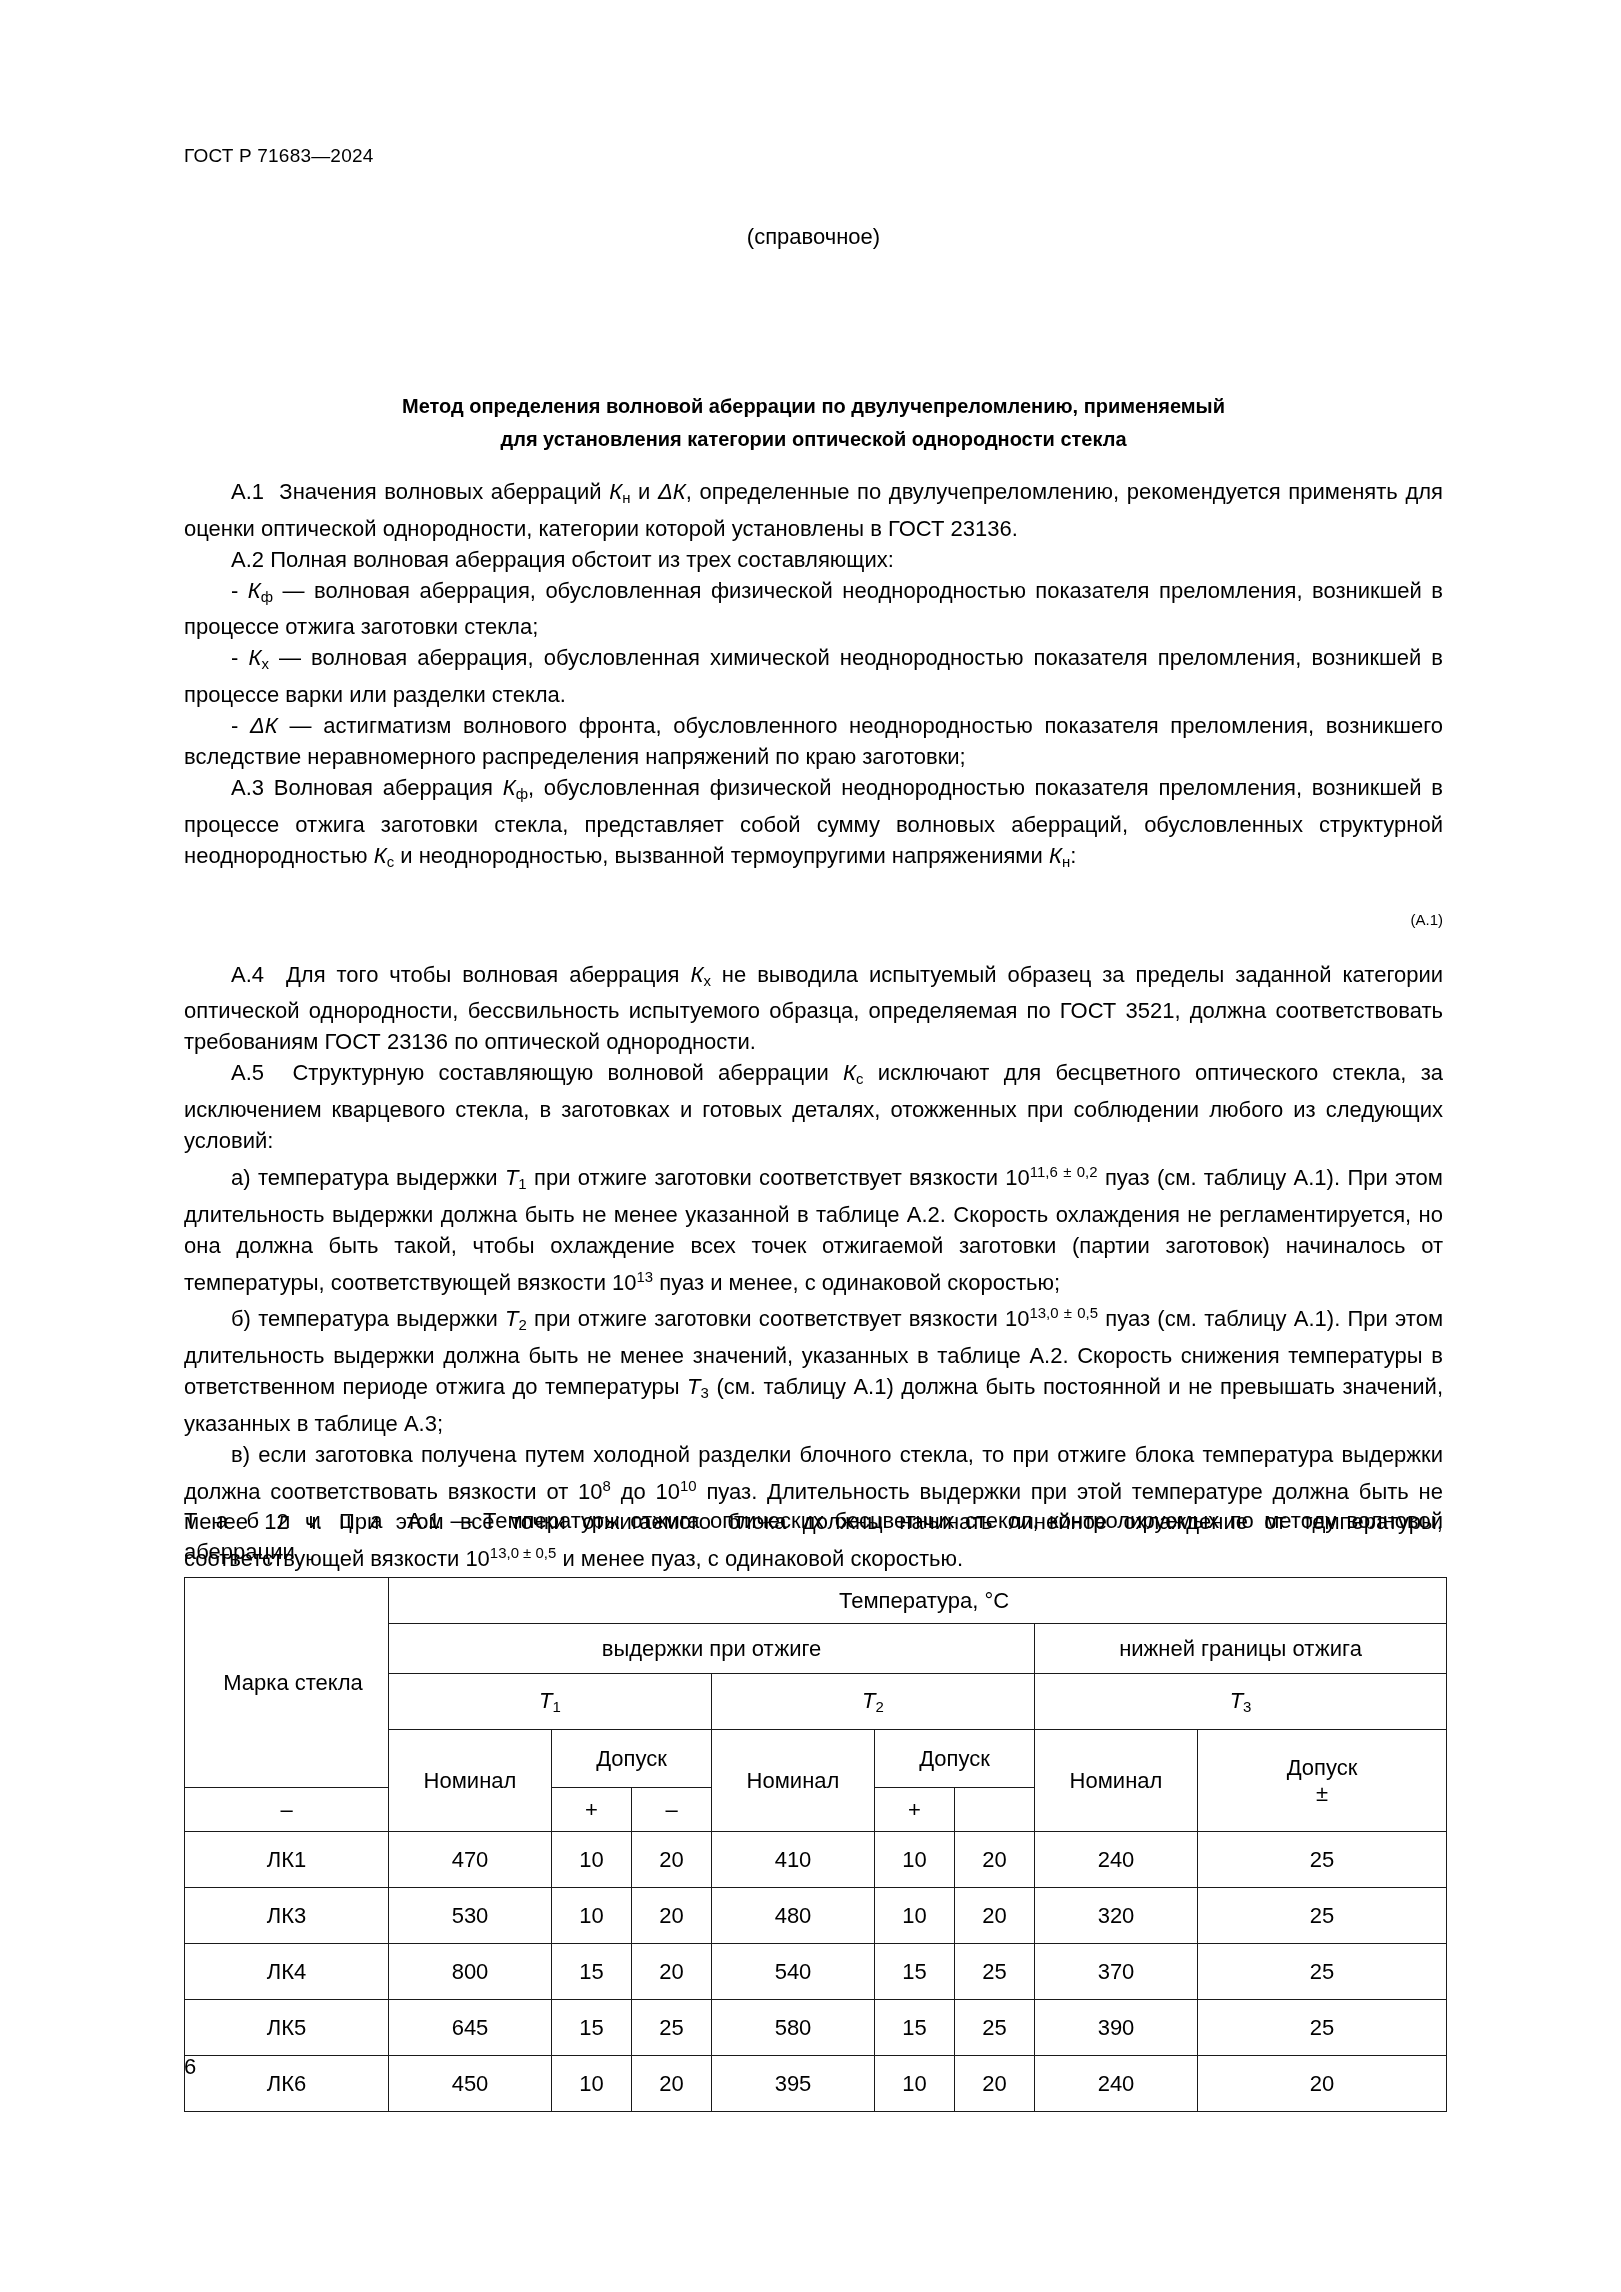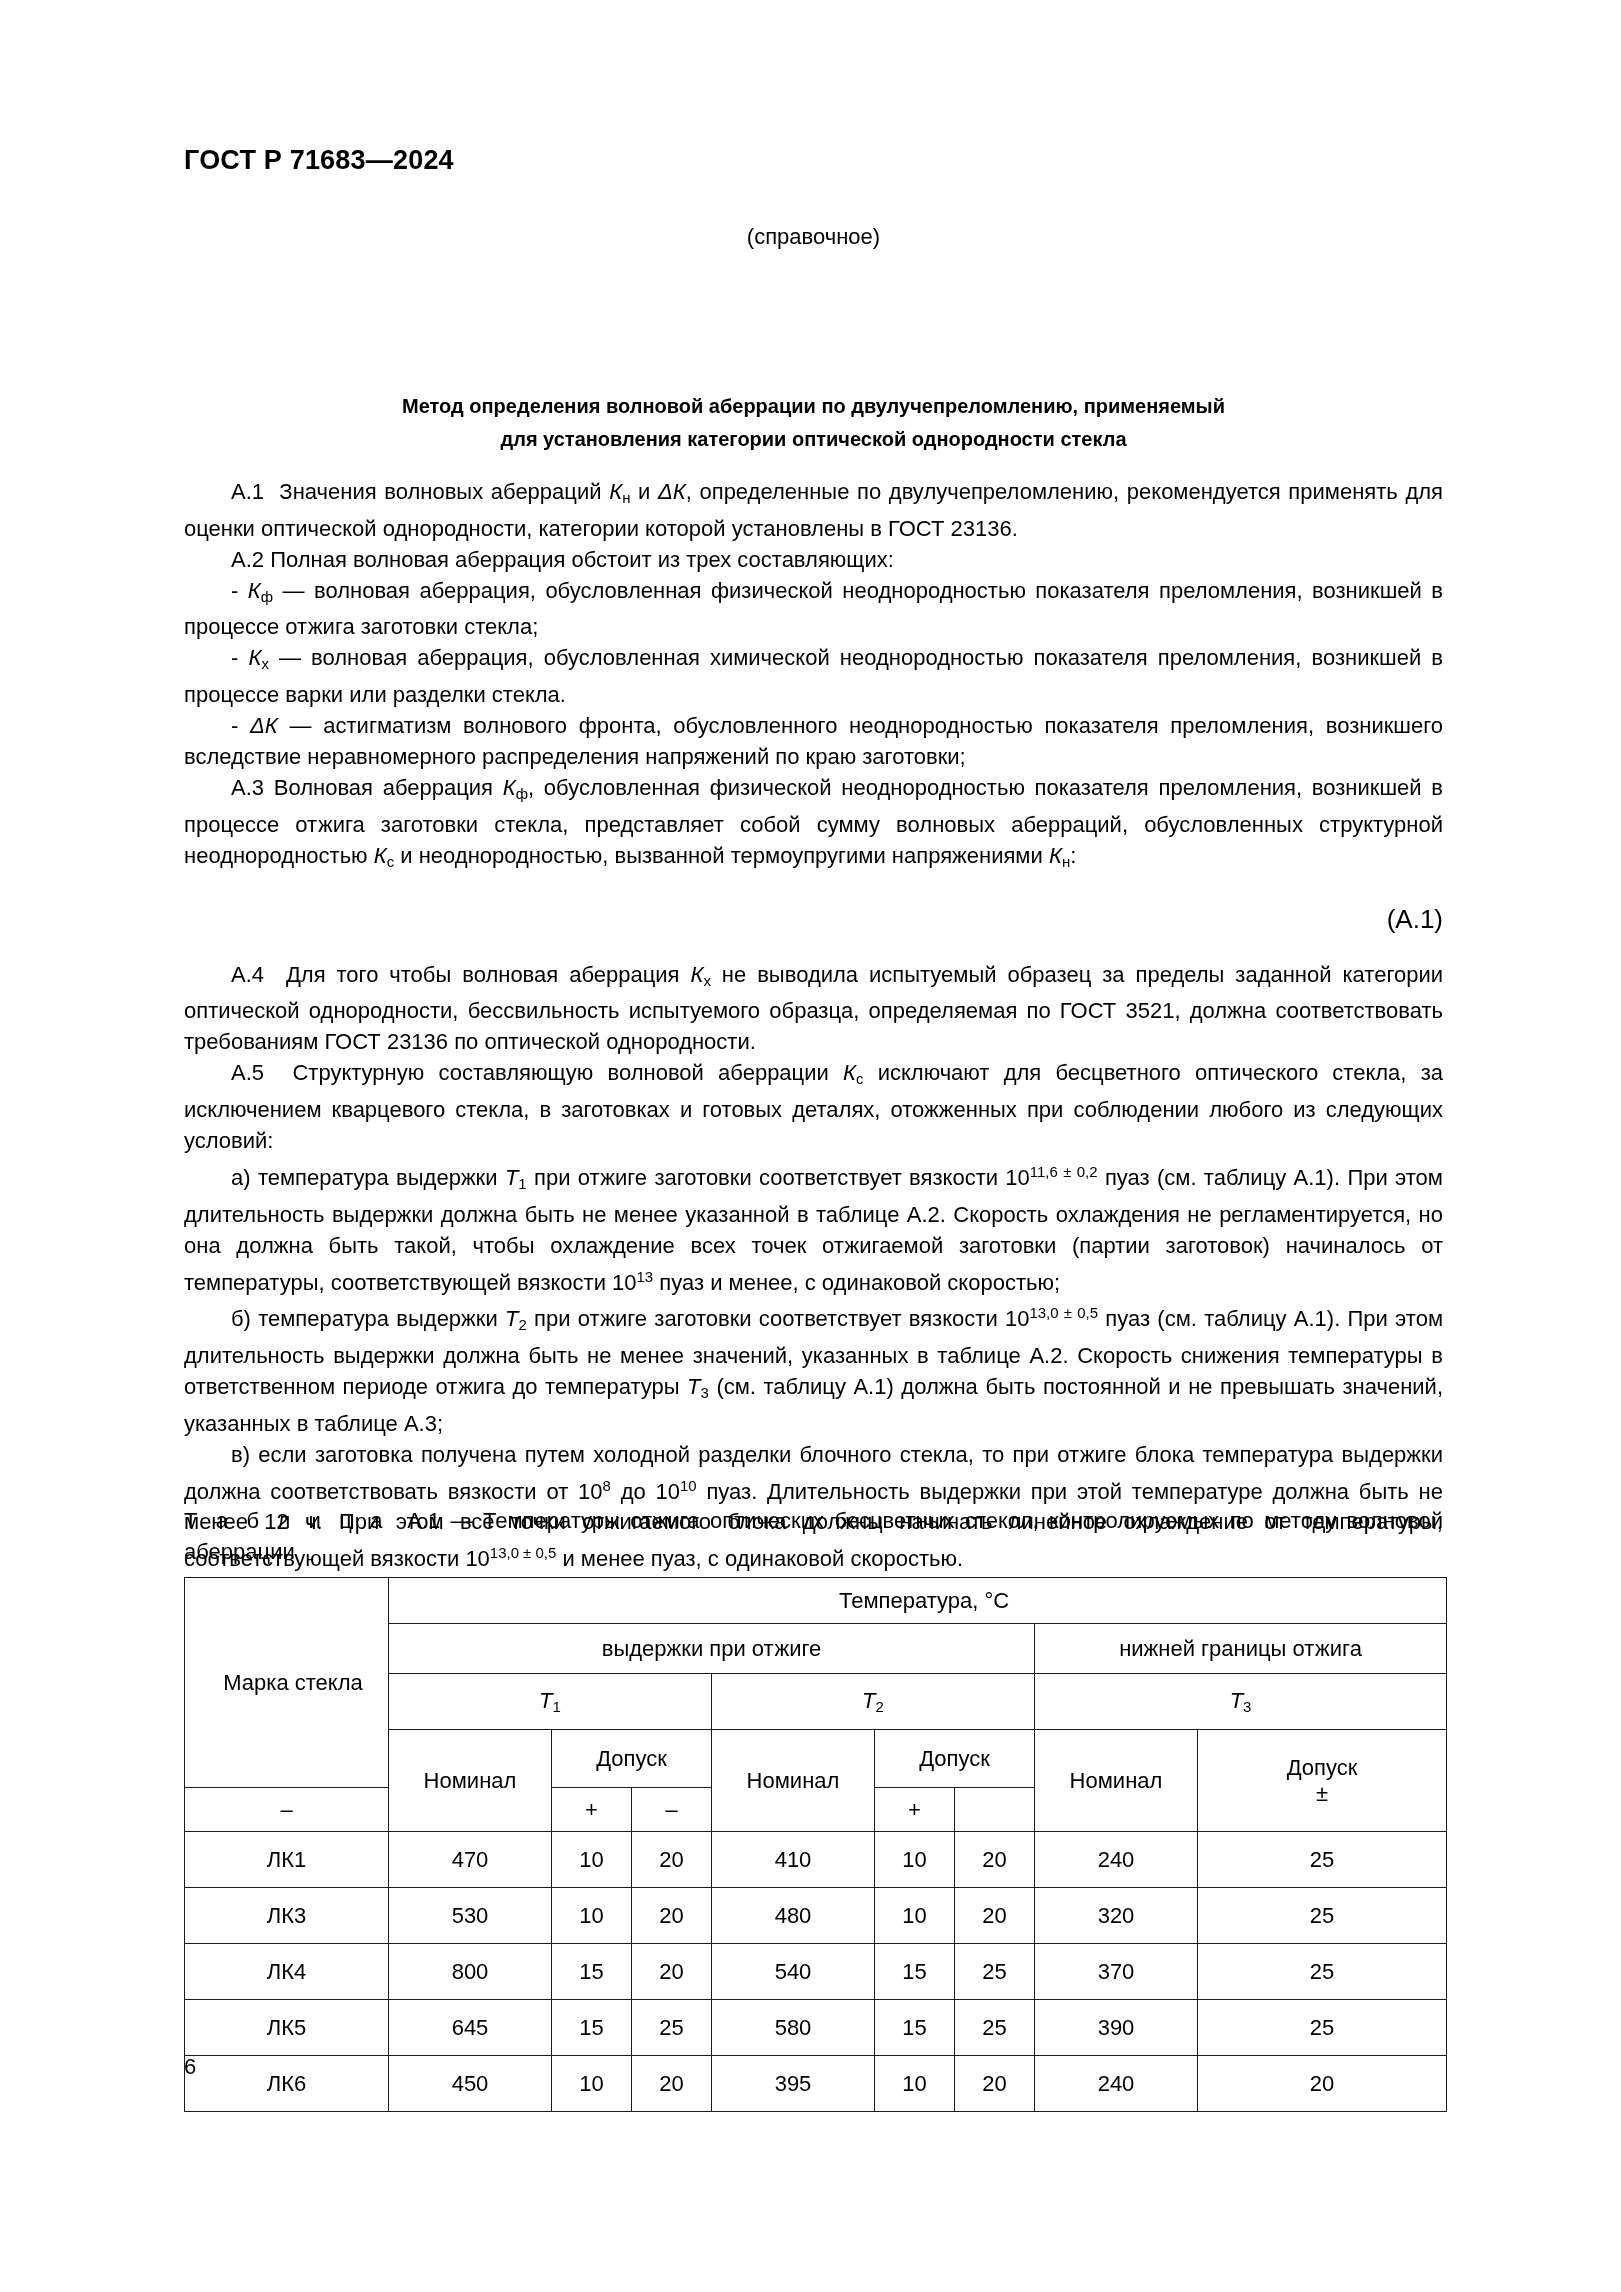--- a/index.html
+++ b/index.html
@@ -19,22 +19,22 @@
     box-sizing: border-box;
     padding: 0;
     overflow: hidden;
   }
 
   
   .doc-header {
     position: absolute;
     left: 184px;
     top: 145px;
-    font-size: 27px;
-    font-weight: bold;
+    font-size: 19px;
+    font-weight: normal;
     letter-spacing: 0.2px;
     white-space: nowrap;
   }
 
   
   .annex-block {
     position: absolute;
     left: 184px;
     top: 221px;
     width: 1259px;
@@ -95,21 +95,21 @@
     left: 0;
     right: 0;
     top: 27.4px;
     text-align: center;
     font-size: 22px;
   }
   .formula-num {
     position: absolute;
     right: 0;
     top: 27.4px;
-    font-size: 26px;
+    font-size: 15px;
   }
 
   
   .table-caption {
     position: absolute;
     left: 184px;
     top: 1505px;
     width: 1259px;
     font-size: 22px;
     line-height: 31px;

